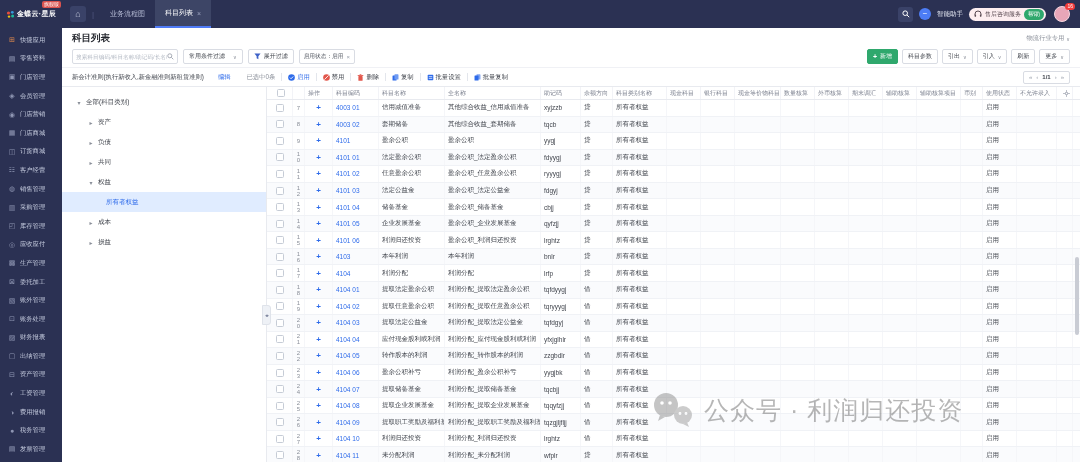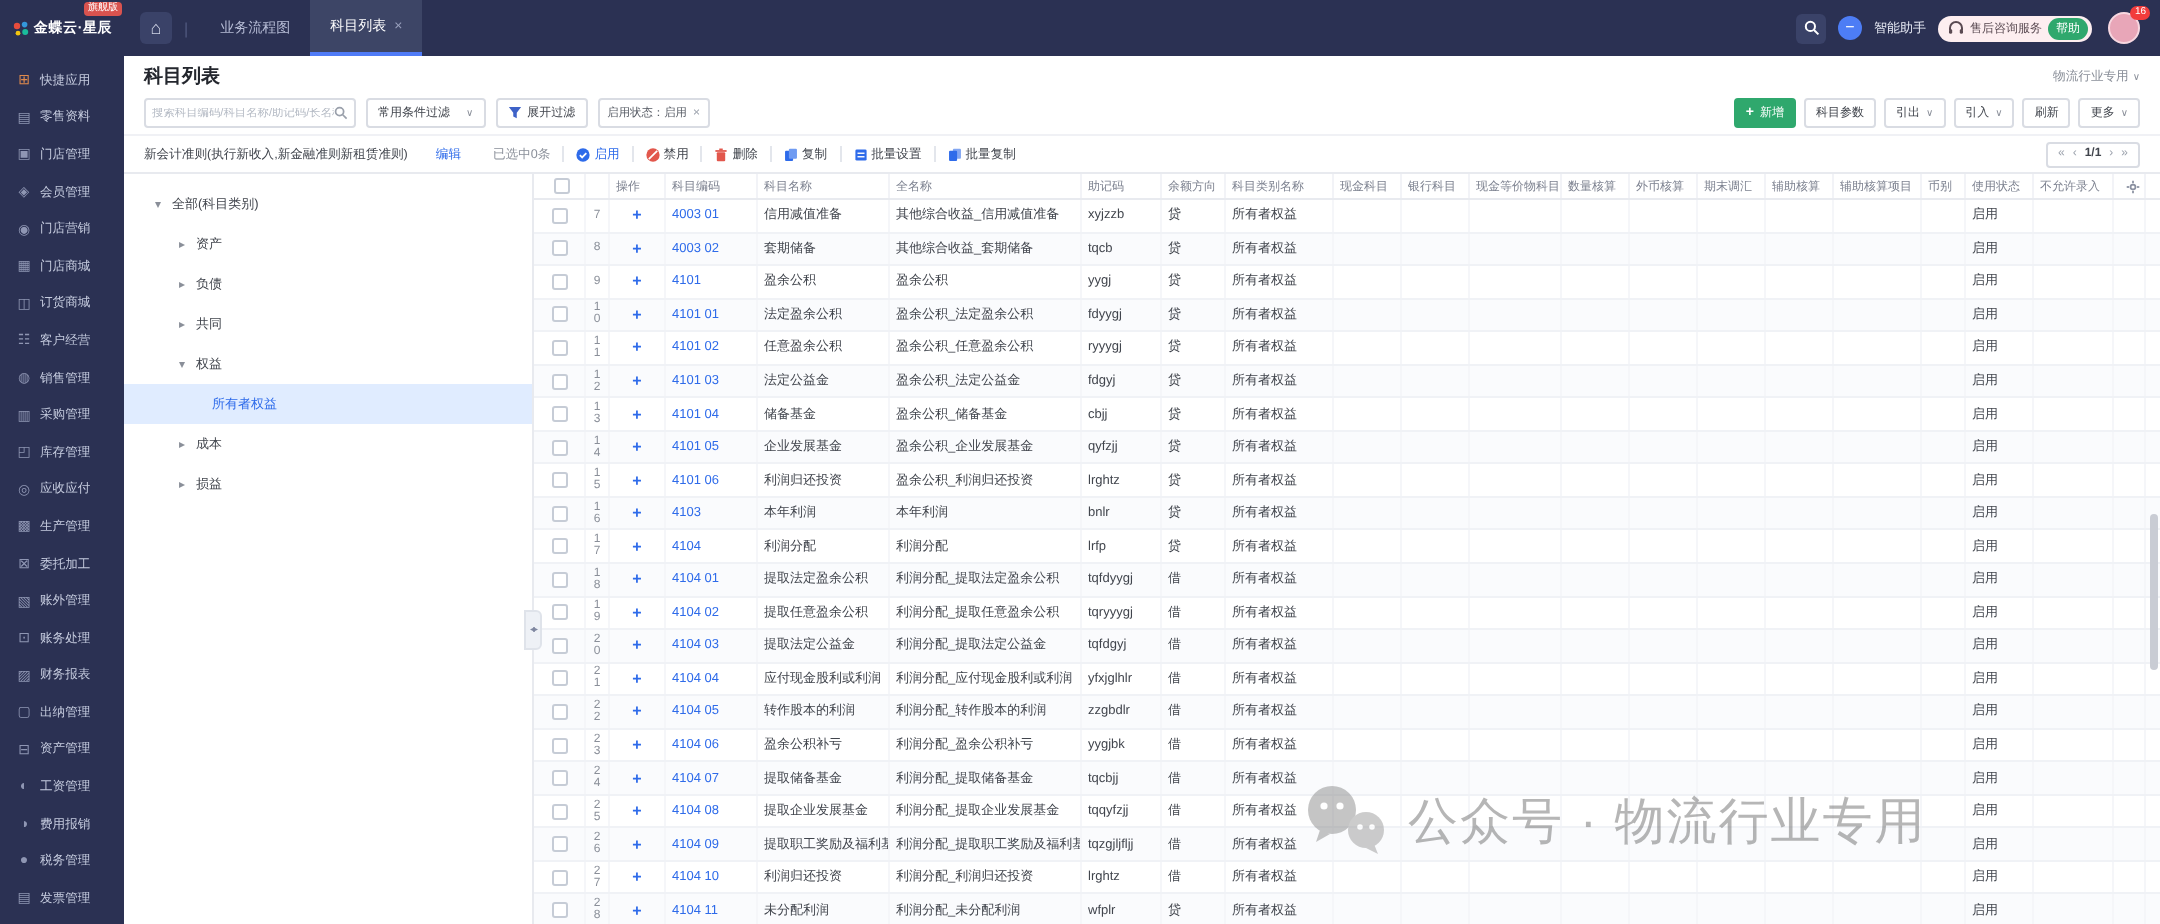--- a/index.html
+++ b/index.html
@@ -1014,16 +1014,16 @@
     <svg width="44" height="36" viewBox="0 0 44 36">
       <circle cx="14" cy="13" r="12" fill="#8c8c8c"></circle>
       <path d="M8 23 L6 29 L13 25 Z" fill="#8c8c8c"></path>
       <circle cx="10" cy="11" r="1.8" fill="#fff"></circle>
         <circle cx="18" cy="11" r="1.8" fill="#fff"></circle>
       <circle cx="31" cy="23" r="9" fill="#9b9b9b"></circle>
       <path d="M35 30 L37 35 L31 32 Z" fill="#9b9b9b"></path>
       <circle cx="28" cy="21.5" r="1.4" fill="#fff"></circle>
         <circle cx="34" cy="21.5" r="1.4" fill="#fff"></circle>
     </svg>
-    <span class="wtext">公众号 · 物流行业专用</span>
+    <span class="wtext">公众号 · 利润归还投资</span>
   </div>
 
 </div>
 
 </body></html>

